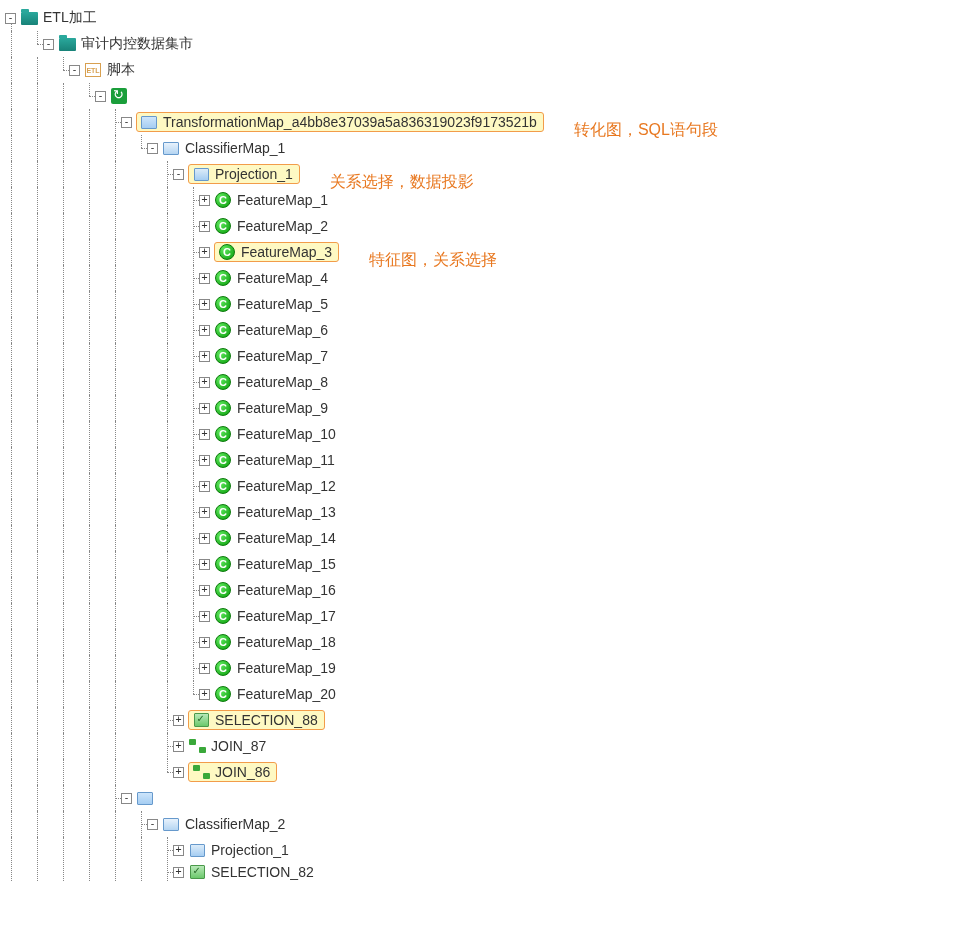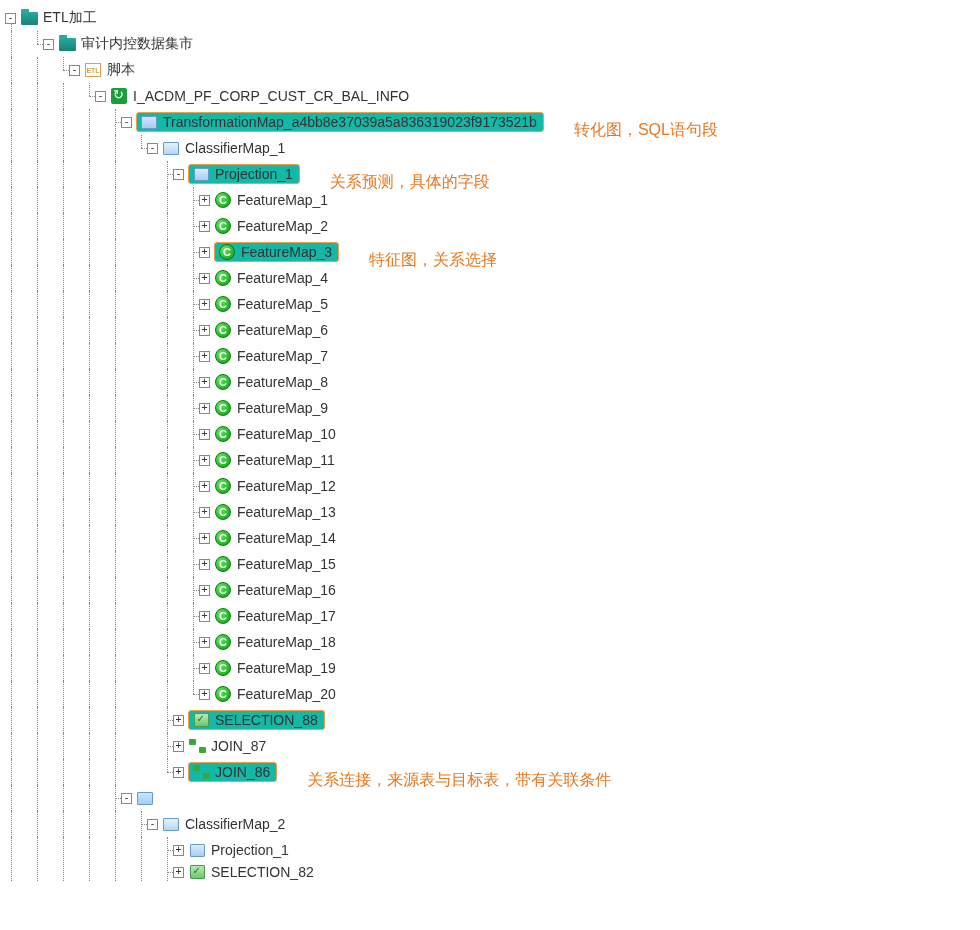--- a/index.html
+++ b/index.html
@@ -175,21 +175,21 @@
     }
     .icon-join::before { top: 0; left: 0; }
     .icon-join::after { bottom: 0; right: 0; }
     .label {
       color: #333;
       cursor: default;
       padding: 1px 3px;
     }
     .highlight {
       border: 1.5px solid #f29c4a;
-      background: #14b8a6;
+      background: #fef9c3;
       border-radius: 3px;
       padding: 0 3px;
       display: inline-flex;
       align-items: center;
     }
     .annotation {
       color: #e87820;
       font-size: 16px;
       margin-left: 30px;
       cursor: default;
@@ -263,21 +263,20 @@
                       <span class="vline"></span>
                     </div>
                   <div class="indent">
                       <span class="half-vline"></span>
                       <span class="hline"></span>
                     </div>
                   <span class="expander" style="margin-left:-14px">-</span>
                   <span class="icon">
                       <span class="icon-refresh"></span>
                     </span>
-                  <span class="label">I_ACDM_PF_CORP_CUST_CR_BAL_INFO</span>
                 </div>
                 <div class="children">
 
                   <div class="tree-node">
                     <div class="node-row">
                       <div class="indent">
                           <span class="vline"></span>
                         </div>
                       <div class="indent">
                           <span class="vline"></span>
@@ -354,21 +353,21 @@
                                   <span class="vline"></span>
                                   <span class="hline"></span>
                                 </div>
                               <span class="expander" style="margin-left:-14px">-</span>
                               <span class="highlight">
                                 <span class="icon">
                                     <span class="icon-projection"></span>
                                   </span>
                                 <span class="label">Projection_1</span>
                               </span>
-                              <span class="annotation">关系预测，具体的字段</span>
+                              <span class="annotation">关系选择，数据投影</span>
                             </div>
                             <div class="children" id="features-container">
                                 <div class="tree-node">
                                   <div class="node-row">
     <div class="indent">
                                       <span class="vline"></span>
                                     </div>
                                     <div class="indent">
                                       <span class="vline"></span>
                                     </div>
@@ -1094,21 +1093,20 @@
                                   <span class="half-vline"></span>
                                   <span class="hline"></span>
                                 </div>
                               <span class="expander" style="margin-left:-14px">+</span>
                               <span class="highlight">
                                 <span class="icon">
                                     <span class="icon-join"></span>
                                   </span>
                                 <span class="label">JOIN_86</span>
                               </span>
-                              <span class="annotation">关系连接，来源表与目标表，带有关联条件</span>
                             </div>
                           </div>
 
                         </div>
                       </div>
 
                     </div>
                   </div>
 
                   <div class="tree-node">

